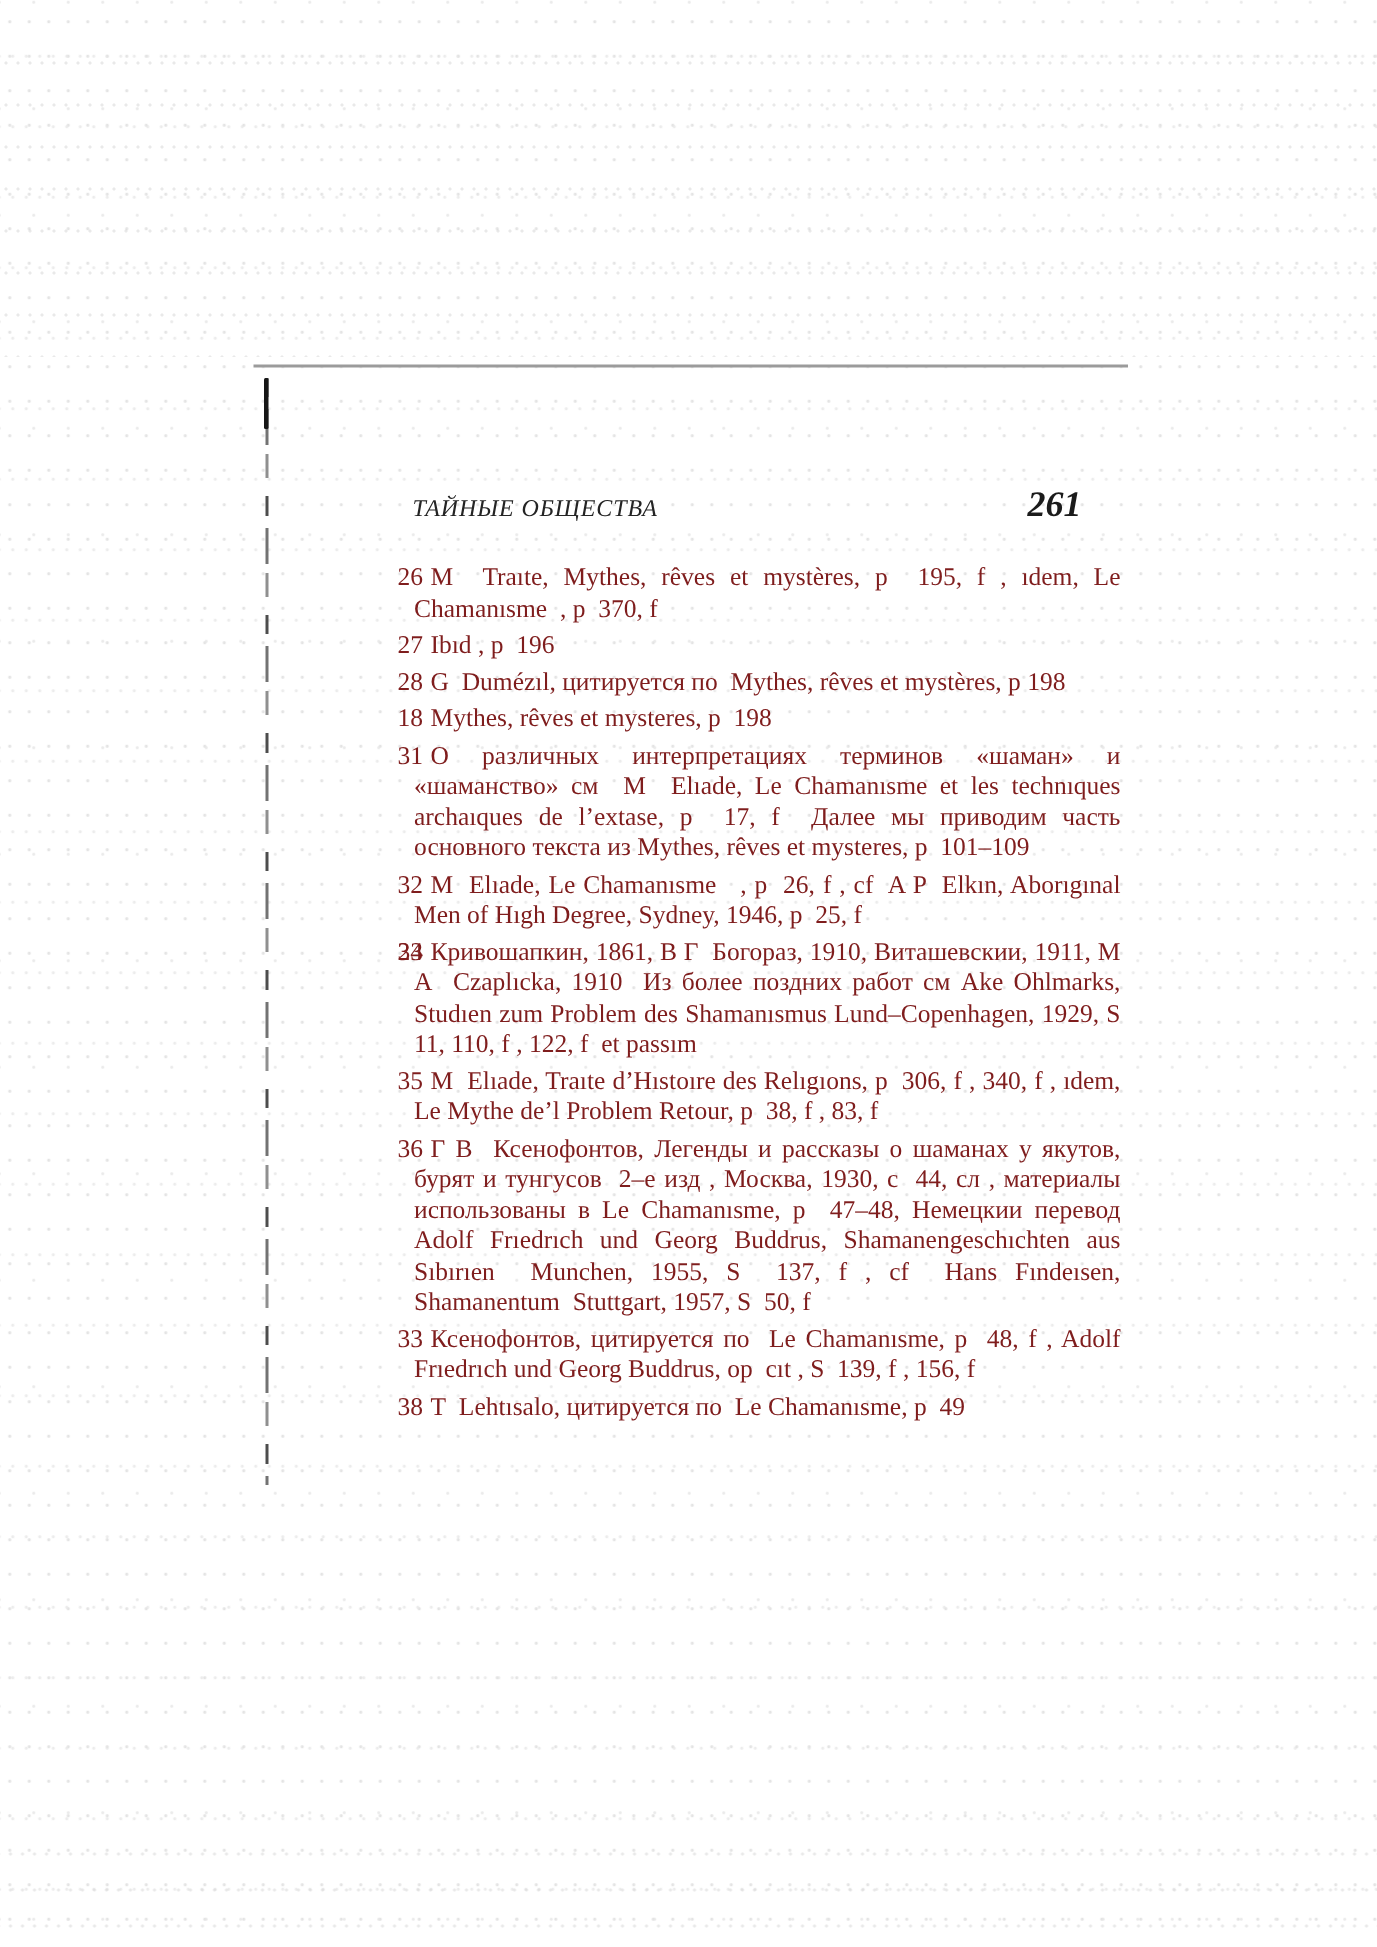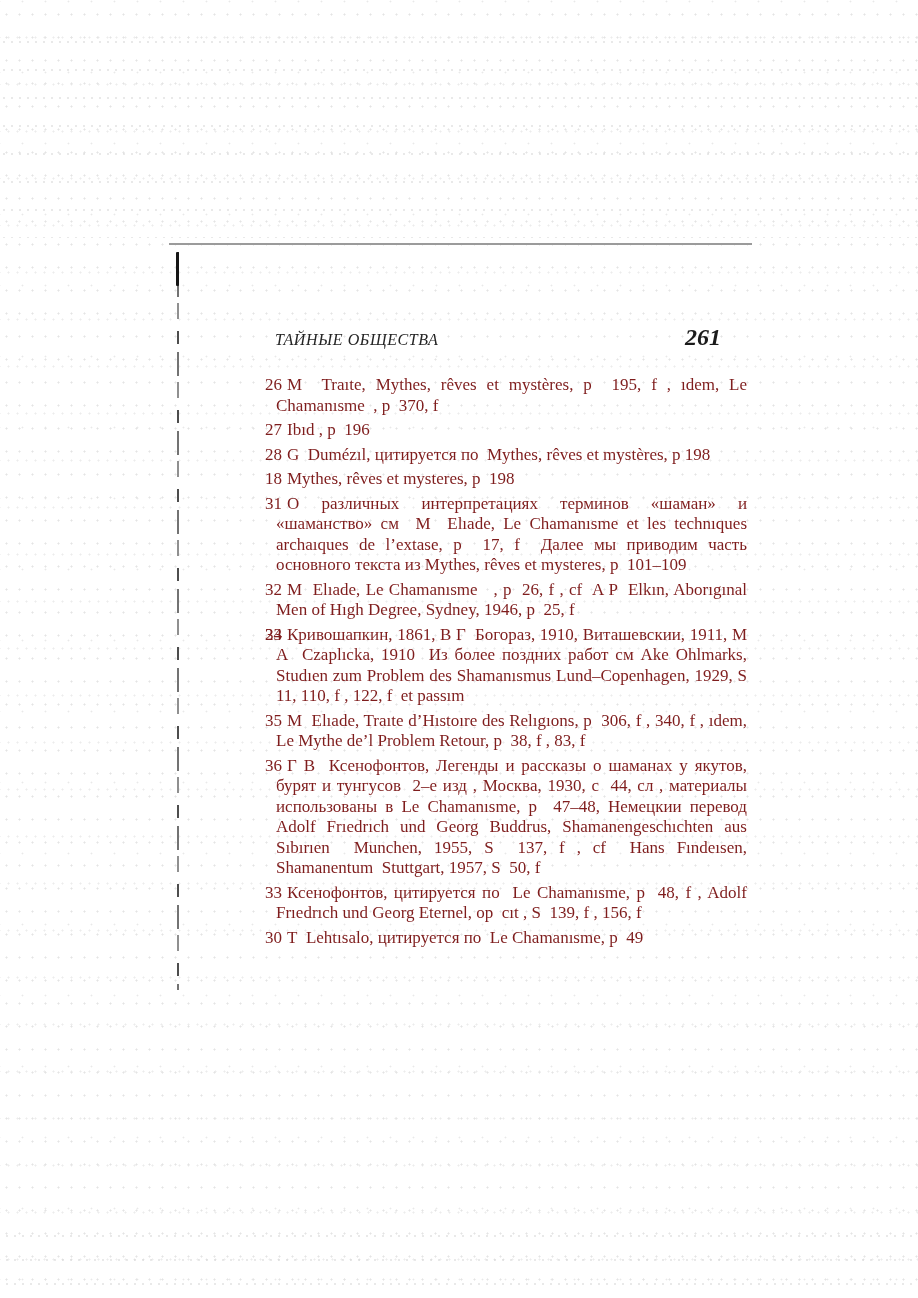--- a/index.html
+++ b/index.html
@@ -140,18 +140,18 @@
       <div class="note"><span class="num">26</span><span>M  Traıte, Mythes, rêves et mystères, p  195, f , ıdem, Le Chamanısme  , p  370, f</span></div>
       <div class="note"><span class="num">27</span><span>Ibıd , p  196</span></div>
       <div class="note"><span class="num">28</span><span>G  Dumézıl, цитируется по  Mythes, rêves et mystères, p 198</span></div>
       <div class="note"><span class="num">18</span><span>Mythes, rêves et mysteres, p  198</span></div>
       <div class="note"><span class="num">31</span><span>О различных интерпретациях терминов «шаман» и «шаманство» см  М  Elıade, Le Chamanısme et les technıques archaıques de l’extase, p  17, f  Далее мы приводим часть основного текста из Mythes, rêves et mysteres, p  101–109</span></div>
       <div class="note"><span class="num">32</span><span>M  Elıade, Le Chamanısme   , p  26, f , cf  A P  Elkın, Aborıgınal Men of Hıgh Degree, Sydney, 1946, p  25, f</span></div>
       <div class="note"><span class="num">33</span></div>
       <div class="note"><span class="num">24</span><span>Кривошапкин, 1861, В Г  Богораз, 1910, Виташевскии, 1911, М А  Czaplıcka, 1910  Из более поздних работ см Ake Ohlmarks, Studıen zum Problem des Shamanısmus Lund–Copenhagen, 1929, S  11, 110, f , 122, f  et passım</span></div>
       <div class="note"><span class="num">35</span><span>M  Elıade, Traıte d’Hıstoıre des Relıgıons, p  306, f , 340, f , ıdem, Le Mythe de’l Problem Retour, p  38, f , 83, f</span></div>
       <div class="note"><span class="num">36</span><span>Г В  Ксенофонтов, Легенды и рассказы о шаманах у якутов, бурят и тунгусов  2–е изд , Москва, 1930, с  44, сл , материалы использованы в Le Chamanısme, p  47–48, Немецкии перевод  Adolf Frıedrıch und Georg Buddrus, Shamanengeschıchten aus Sıbırıen  Munchen, 1955, S  137, f , cf  Hans Fındeısen, Shamanentum  Stuttgart, 1957, S  50, f</span></div>
-      <div class="note"><span class="num">33</span><span>Ксенофонтов, цитируется по  Le Chamanısme, p  48, f , Adolf Frıedrıch und Georg Eternel, op  cıt , S  139, f , 156, f</span></div>
-      <div class="note"><span class="num">30</span><span>Т  Lehtısalo, цитируется по  Le Chamanısme, p  49</span></div>
+      <div class="note"><span class="num">33</span><span>Ксенофонтов, цитируется по  Le Chamanısme, p  48, f , Adolf Frıedrıch und Georg Buddrus, op  cıt , S  139, f , 156, f</span></div>
+      <div class="note"><span class="num">38</span><span>Т  Lehtısalo, цитируется по  Le Chamanısme, p  49</span></div>
     </div>
 
   </div>
 </div>
 
 </body></html>

